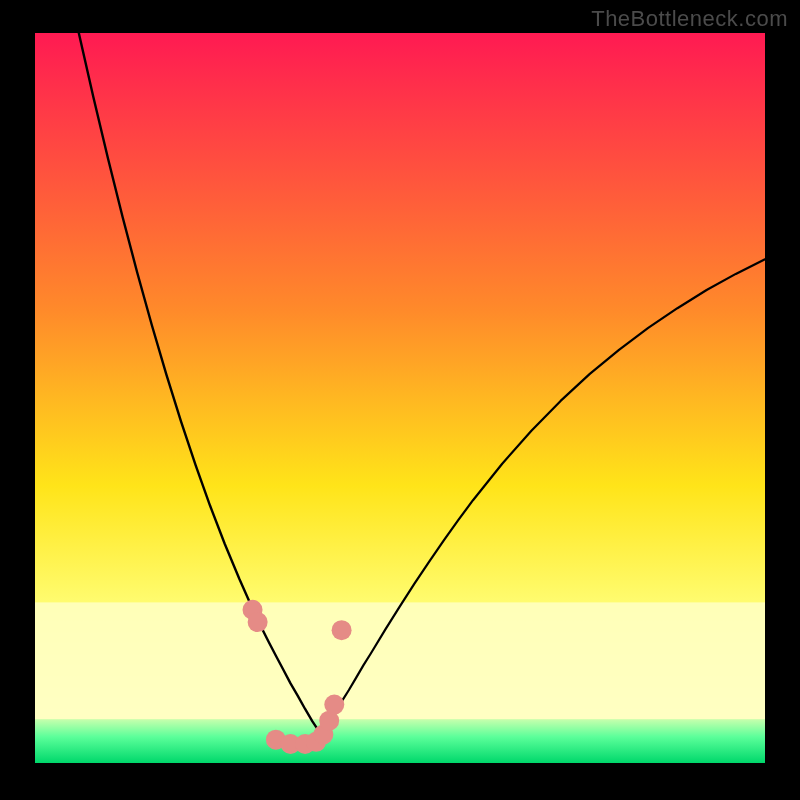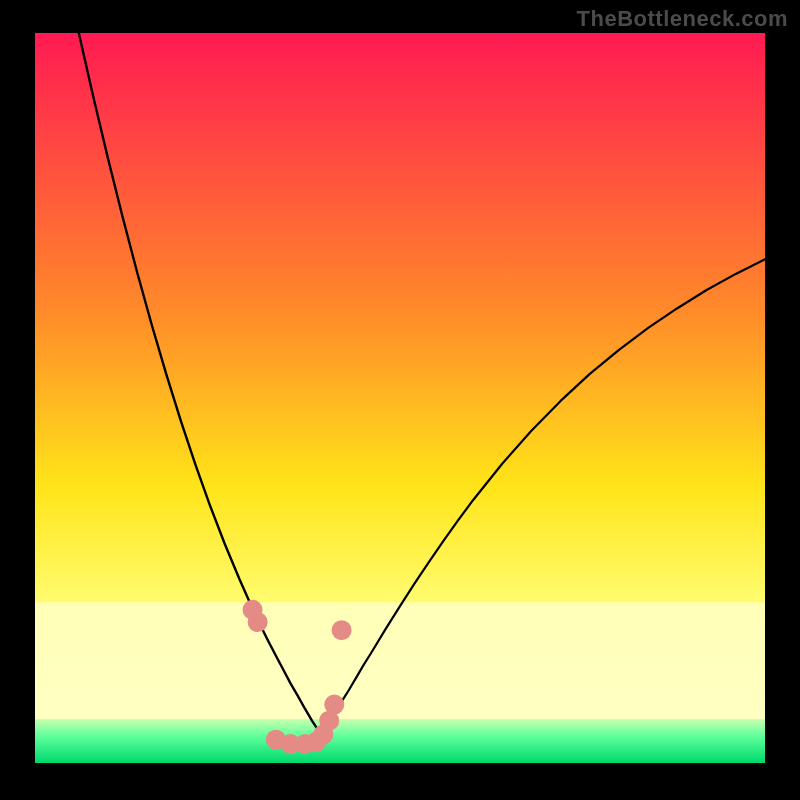--- a/index.html
+++ b/index.html
@@ -18,21 +18,21 @@
   }
   svg {
     display: block;
   }
   .watermark {
     position: absolute;
     top: 6px;
     right: 12px;
     font-family: Arial, Helvetica, sans-serif;
     font-size: 22px;
-    font-weight: 700;
+    font-weight: 400;
     letter-spacing: 0.5px;
     color: #4b4b4b;
     user-select: none;
   }
 </style>
 </head>
 <body>
 
 <div class="stage">
 

